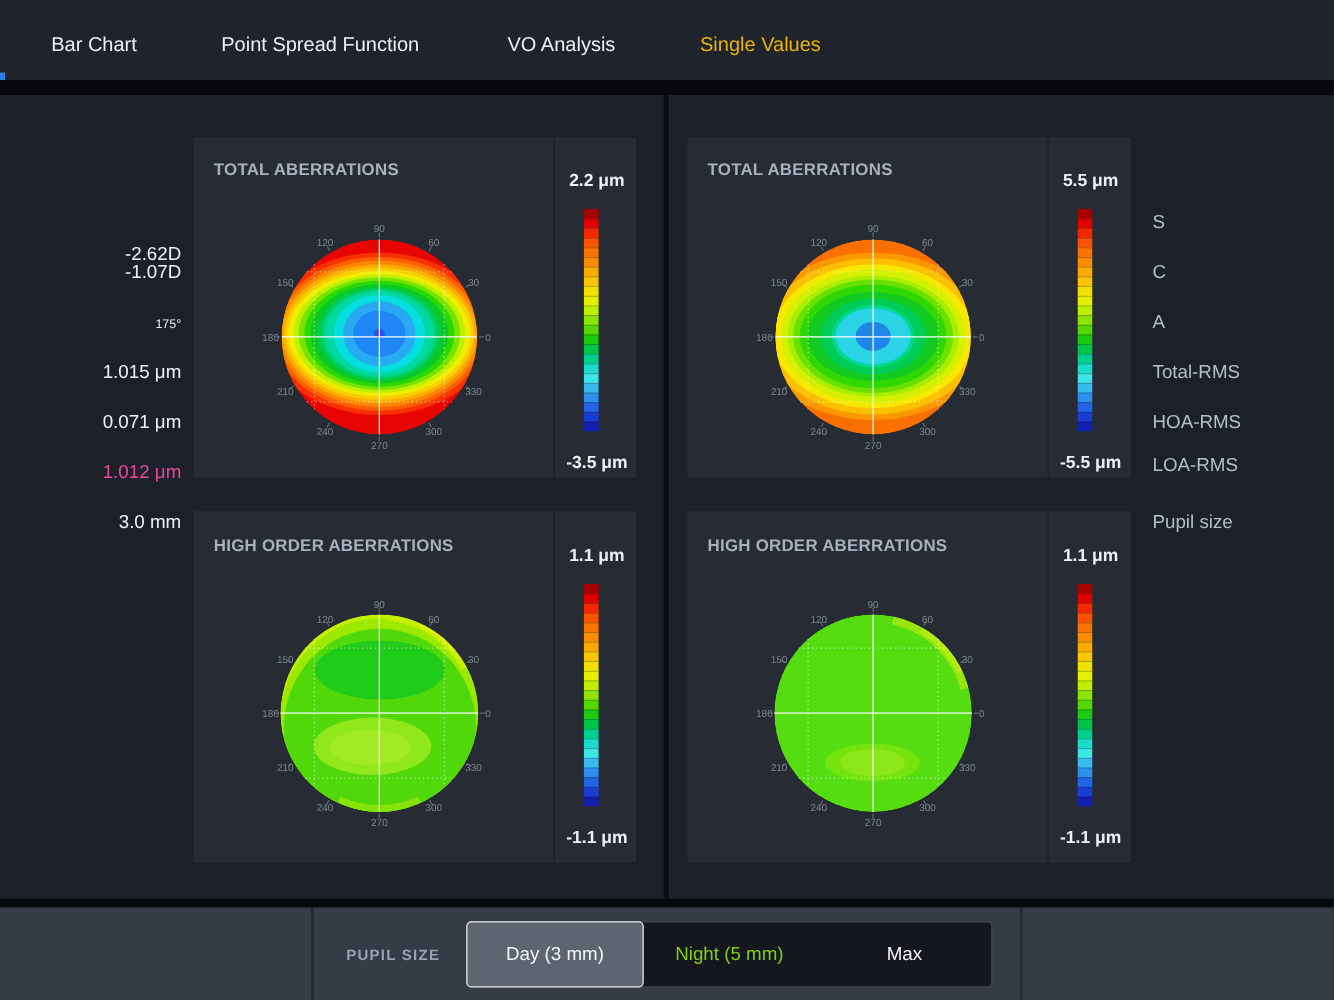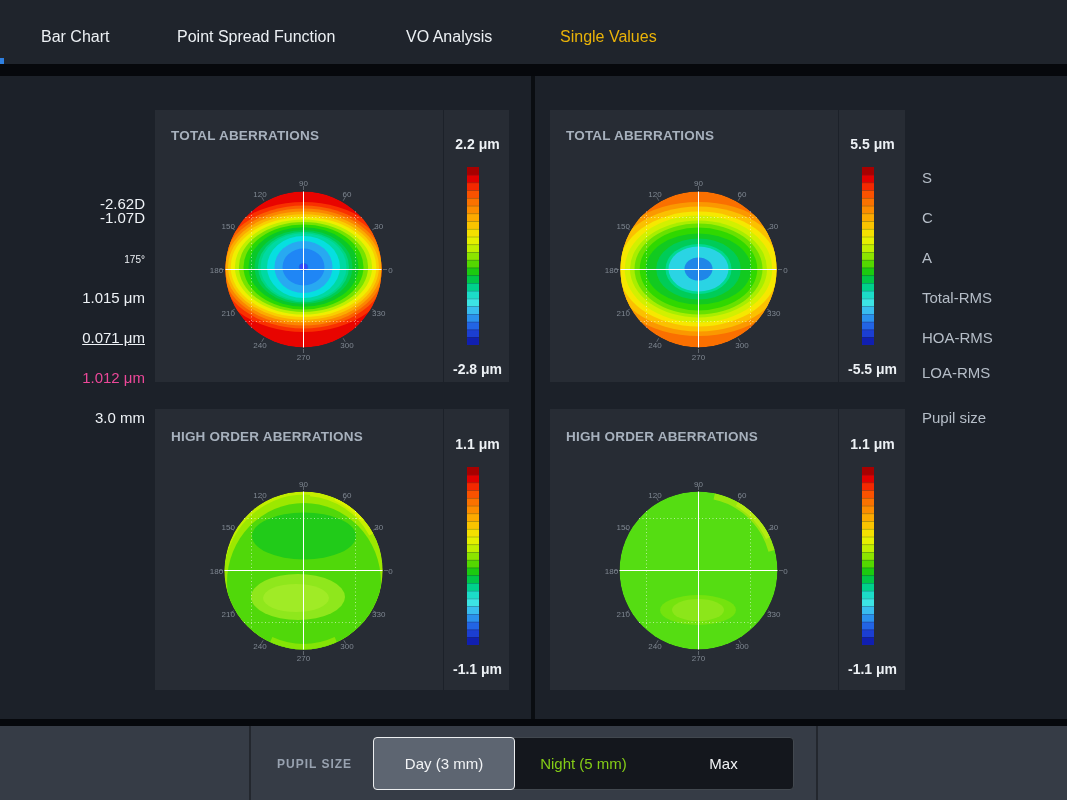--- a/index.html
+++ b/index.html
@@ -18,21 +18,21 @@
 <div class="panel" style="left:839px;top:110px;width:66px;height:272px"></div>
 <div class="panel" style="left:155px;top:409px;width:288px;height:281px"></div>
 <div class="panel" style="left:444px;top:409px;width:65px;height:281px"></div>
 <div class="panel" style="left:550px;top:409px;width:288px;height:281px"></div>
 <div class="panel" style="left:839px;top:409px;width:66px;height:281px"></div>
 <div style="position:absolute;left:171px;top:128.6px;font-size:13.5px;line-height:13.5px;color:#a7b1bd;font-weight:bold;white-space:nowrap;letter-spacing:0.2px;">TOTAL ABERRATIONS</div>
 <div style="position:absolute;left:566px;top:128.6px;font-size:13.5px;line-height:13.5px;color:#a7b1bd;font-weight:bold;white-space:nowrap;letter-spacing:0.2px;">TOTAL ABERRATIONS</div>
 <div style="position:absolute;left:171px;top:429.6px;font-size:13.5px;line-height:13.5px;color:#a7b1bd;font-weight:bold;white-space:nowrap;letter-spacing:0.2px;">HIGH ORDER ABERRATIONS</div>
 <div style="position:absolute;left:566px;top:429.6px;font-size:13.5px;line-height:13.5px;color:#a7b1bd;font-weight:bold;white-space:nowrap;letter-spacing:0.2px;">HIGH ORDER ABERRATIONS</div>
 <div style="position:absolute;left:477.5px;top:136.6px;font-size:14px;line-height:14px;color:#edf1f5;font-weight:bold;white-space:nowrap;transform:translateX(-50%);">2.2 μm</div>
-<div style="position:absolute;left:477.5px;top:361.6px;font-size:14px;line-height:14px;color:#edf1f5;font-weight:bold;white-space:nowrap;transform:translateX(-50%);">-2.8 μm</div>
+<div style="position:absolute;left:477.5px;top:361.6px;font-size:14px;line-height:14px;color:#edf1f5;font-weight:bold;white-space:nowrap;transform:translateX(-50%);">-3.5 μm</div>
 <div style="position:absolute;left:872.5px;top:136.6px;font-size:14px;line-height:14px;color:#edf1f5;font-weight:bold;white-space:nowrap;transform:translateX(-50%);">5.5 μm</div>
 <div style="position:absolute;left:872.5px;top:361.6px;font-size:14px;line-height:14px;color:#edf1f5;font-weight:bold;white-space:nowrap;transform:translateX(-50%);">-5.5 μm</div>
 <div style="position:absolute;left:477.5px;top:437.1px;font-size:14px;line-height:14px;color:#edf1f5;font-weight:bold;white-space:nowrap;transform:translateX(-50%);">1.1 μm</div>
 <div style="position:absolute;left:477.5px;top:661.6px;font-size:14px;line-height:14px;color:#edf1f5;font-weight:bold;white-space:nowrap;transform:translateX(-50%);">-1.1 μm</div>
 <div style="position:absolute;left:872.5px;top:437.1px;font-size:14px;line-height:14px;color:#edf1f5;font-weight:bold;white-space:nowrap;transform:translateX(-50%);">1.1 μm</div>
 <div style="position:absolute;left:872.5px;top:661.6px;font-size:14px;line-height:14px;color:#edf1f5;font-weight:bold;white-space:nowrap;transform:translateX(-50%);">-1.1 μm</div>
 <svg width="0" height="0" style="position:absolute">
     <defs>
       <g id="cb">
         <rect x="0" y="0.00" width="12" height="8.24" fill="#a70000"></rect>
@@ -294,21 +294,21 @@
     <text x="148.5" y="251.5" font-size="8" fill="#7f8791" text-anchor="middle">270</text>
     <line x1="188.8" y1="231.2" x2="190.8" y2="234.7" stroke="#8f979f" stroke-width="1" opacity="0.55"></line>
     <text x="192.0" y="239.8" font-size="8" fill="#7f8791" text-anchor="middle">300</text>
     <line x1="218.2" y1="201.8" x2="221.7" y2="203.8" stroke="#8f979f" stroke-width="1" opacity="0.55"></line>
     <text x="223.8" y="208.0" font-size="8" fill="#7f8791" text-anchor="middle">330</text>
   </svg>
 <div style="position:absolute;right:922px;top:168px;font-size:15px;line-height:15px;color:#eef2f6;font-weight:normal;white-space:nowrap;margin-top:28px;">-2.62D</div>
 <div style="position:absolute;right:922px;top:209.8px;font-size:15px;line-height:15px;color:#eef2f6;font-weight:normal;white-space:nowrap;">-1.07D</div>
 <div style="position:absolute;right:922px;top:252px;font-size:10px;line-height:15px;color:#eef2f6;font-weight:normal;white-space:nowrap;">175°</div>
 <div style="position:absolute;right:922px;top:289.8px;font-size:15px;line-height:15px;color:#eef2f6;font-weight:normal;white-space:nowrap;">1.015 μm</div>
-<div style="position:absolute;right:922px;top:329.8px;font-size:15px;line-height:15px;color:#eef2f6;font-weight:normal;white-space:nowrap;text-decoration:underline;">0.071 μm</div>
+<div style="position:absolute;right:922px;top:329.8px;font-size:15px;line-height:15px;color:#eef2f6;font-weight:normal;white-space:nowrap;">0.071 μm</div>
 <div style="position:absolute;right:922px;top:369.8px;font-size:15px;line-height:15px;color:#ec4899;font-weight:normal;white-space:nowrap;">1.012 μm</div>
 <div style="position:absolute;right:922px;top:409.8px;font-size:15px;line-height:15px;color:#eef2f6;font-weight:normal;white-space:nowrap;">3.0 mm</div>
 <div style="position:absolute;left:922px;top:169.8px;font-size:15px;line-height:15px;color:#b5bdc7;font-weight:normal;white-space:nowrap;">S</div>
 <div style="position:absolute;left:922px;top:209.8px;font-size:15px;line-height:15px;color:#b5bdc7;font-weight:normal;white-space:nowrap;">C</div>
 <div style="position:absolute;left:922px;top:249.8px;font-size:15px;line-height:15px;color:#b5bdc7;font-weight:normal;white-space:nowrap;">A</div>
 <div style="position:absolute;left:922px;top:289.8px;font-size:15px;line-height:15px;color:#b5bdc7;font-weight:normal;white-space:nowrap;">Total-RMS</div>
 <div style="position:absolute;left:922px;top:329.8px;font-size:15px;line-height:15px;color:#b5bdc7;font-weight:normal;white-space:nowrap;">HOA-RMS</div>
 <div style="position:absolute;left:922px;top:365px;font-size:15px;line-height:15px;color:#b5bdc7;font-weight:normal;white-space:nowrap;">LOA-RMS</div>
 <div style="position:absolute;left:922px;top:409.8px;font-size:15px;line-height:15px;color:#b5bdc7;font-weight:normal;white-space:nowrap;">Pupil size</div>
 <div style="position:absolute;left:277px;top:757.7px;font-size:12px;line-height:12px;color:#98a2b0;font-weight:bold;white-space:nowrap;letter-spacing:1px;">PUPIL SIZE</div>

